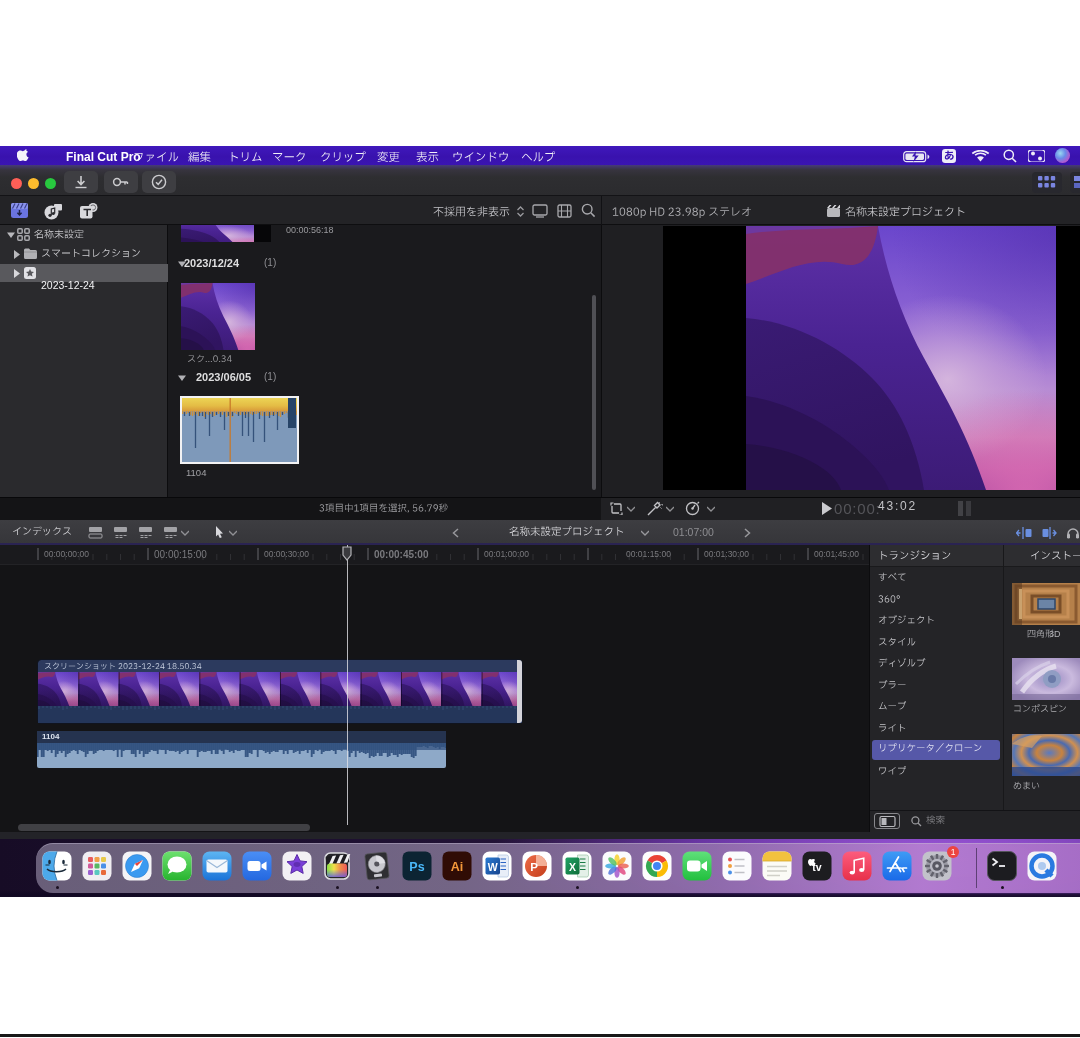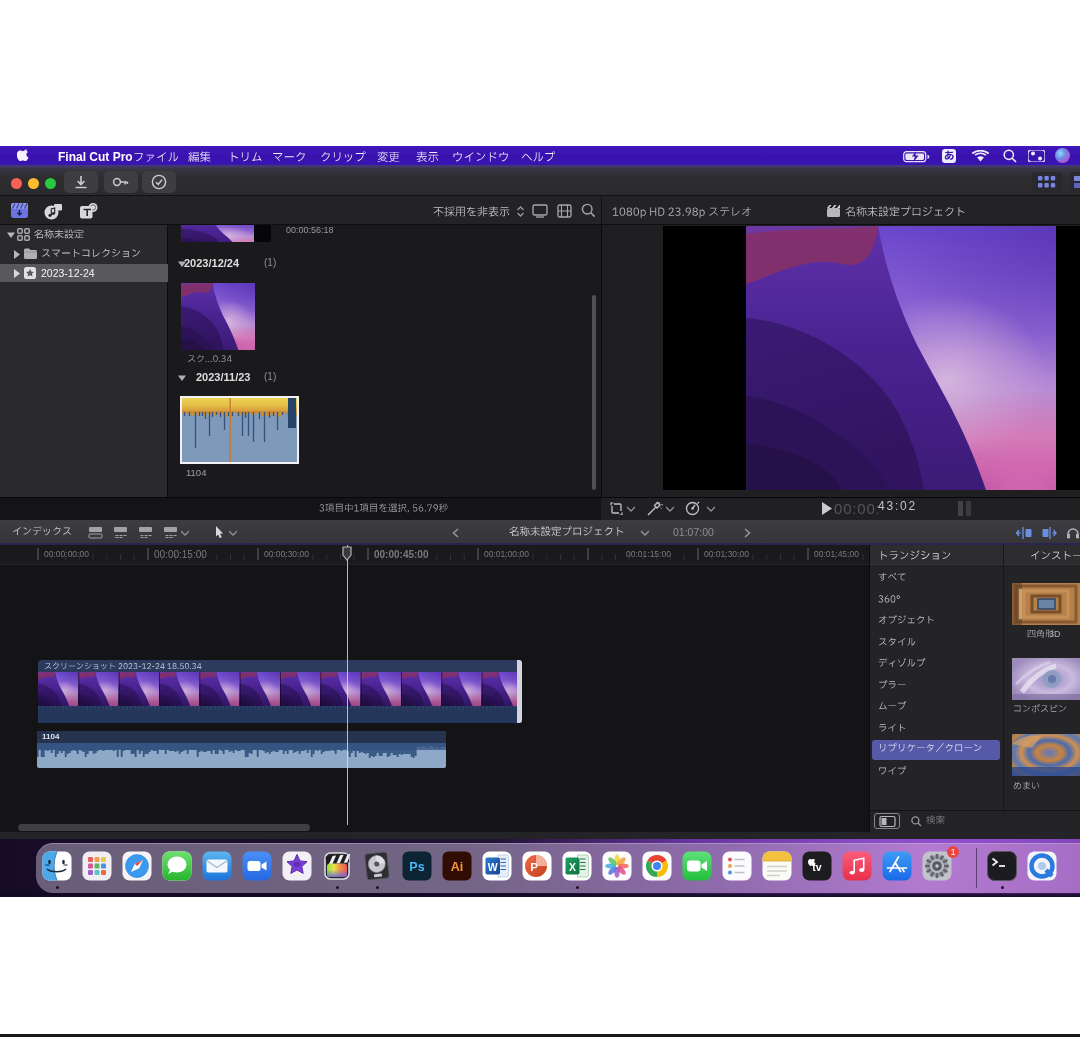--- a/index.html
+++ b/index.html
@@ -3,21 +3,21 @@
 *{margin:0;padding:0;box-sizing:border-box}
 html,body{width:1080px;height:1038px;background:#fff;font-family:"Liberation Sans",sans-serif;overflow:hidden;position:relative}
 .t{position:absolute;line-height:0}
 .lt{position:absolute;line-height:1;white-space:pre}
 .abs{position:absolute}
 </style></head><body>
 <div style="position:absolute;left:0;top:146px;width:1080px;height:19px;background:linear-gradient(180deg,#4018bc 0%,#3912ae 55%,#3a14b2 100%)"></div>
 <svg class="abs" style="left:17px;top:149px;" width="12" height="13" viewBox="0 0 12 13">
     <path fill="#f4f2fa" d="M8.4 1.1c.1.8-.2 1.5-.7 2.1-.5.6-1.3 1-2 1-.1-.8.3-1.6.7-2.1C6.9 1.5 7.8 1.1 8.4 1.1zM10.6 9.6c-.3.8-.5 1.1-.9 1.8-.6 1-1.5 2.2-2.6 2.2-1 0-1.2-.6-2.5-.6-1.3 0-1.6.6-2.5.6C1 13.6.2 12.5-.4 11.5c-1.7-2.6-1.9-5.6-.8-7.2.7-1.1 1.9-1.8 3-1.8 1.1 0 1.8.6 2.7.6.9 0 1.4-.6 2.7-.6 1 0 2 .5 2.7 1.5-2.4 1.3-2 4.6.7 5.6z" transform="translate(1.5,-.8) scale(.95)"></path>
   </svg>
-<div class="lt" style="left:34px;top:151px;font-size:12px;color:#ffffff;font-weight:700;letter-spacing:0;padding-left:24px;">Final Cut Pro</div>
+<div class="lt" style="left:42px;top:151px;font-size:12px;color:#ffffff;font-weight:700;letter-spacing:0;padding-left:24px;">Final Cut Pro</div>
 <div class="t" style="left:133.0px;top:150.5px"><svg width="46" height="13" viewBox="0 0 46 13">
       <path fill="#f2f0f8" d="M1.5 1.9H9.6Q9.5 4.2 8.9 5.8Q8.3 7.5 7.0 8.6Q5.7 9.7 3.6 10.2L3.2 9.4Q5.1 8.9 6.2 8.0Q7.4 7.1 8.0 5.8Q8.5 4.5 8.7 2.7H1.5Z M17.6 6.9Q18.5 6.5 19.2 5.9Q19.8 5.3 20.1 4.6H13.6V3.8H20.9V4.5Q20.6 5.4 19.9 6.2Q19.1 7.0 18.1 7.6ZM14.0 10.1Q15.0 9.8 15.5 9.3Q16.1 8.9 16.3 8.4Q16.6 7.8 16.6 7.0V5.5H17.3V7.0Q17.3 8.4 16.7 9.3Q16.0 10.2 14.4 10.8Z M33.0 1.8Q31.6 3.2 29.7 4.4V10.5H28.9V4.9Q26.9 6.2 24.5 7.0L24.1 6.2Q26.5 5.4 28.7 4.1Q30.8 2.8 32.4 1.2Z M45.2 5.6Q44.7 7.3 43.7 8.5Q42.7 9.7 41.4 10.2H40.7V1.2H41.5V9.3Q43.5 8.2 44.5 5.2ZM37.8 1.3H38.6V4.8Q38.6 6.8 38.0 8.1Q37.3 9.4 36.0 10.4L35.5 9.8Q36.7 8.9 37.2 7.8Q37.8 6.6 37.8 4.8Z"></path>
     </svg></div>
 <div class="t" style="left:188.0px;top:150.5px"><svg width="23" height="13" viewBox="0 0 23 13">
       <path fill="#f2f0f8" d="M2.9 6.2V11.0H2.2V6.2Q1.1 6.3 0.4 6.4L0.3 5.7Q1.0 5.7 1.3 5.7Q1.7 5.1 2.2 4.4Q1.4 3.4 0.5 2.6L0.9 2.1L1.4 2.6Q2.0 1.6 2.4 0.5L3.0 0.7Q2.4 2.0 1.8 3.0Q2.2 3.4 2.5 3.8Q3.1 2.8 3.6 1.7L4.2 2.0Q3.1 4.2 2.1 5.6Q3.0 5.6 3.7 5.5Q3.5 4.8 3.3 4.4L3.9 4.2Q4.3 5.2 4.7 6.5L4.1 6.7Q4.1 6.6 4.0 6.4Q4.0 6.2 3.9 6.0ZM4.4 1.5V0.9H11.0V1.5ZM10.6 4.9H5.6Q5.6 6.5 5.3 8.0Q5.1 9.5 4.5 10.6L4.0 10.1Q4.6 9.0 4.7 7.7Q4.9 6.4 4.9 4.5V2.5H10.6ZM9.9 4.3V3.1H5.6V4.3ZM5.7 11.0V5.9H10.8V10.2Q10.8 10.5 10.6 10.6Q10.5 10.8 10.2 10.8H9.5L9.4 10.2H10.2V8.4H9.2V10.7H8.6V8.4H7.7V10.7H7.2V8.4H6.2V11.0ZM7.2 7.9V6.5H6.2V7.9ZM7.7 6.5V7.9H8.6V6.5ZM9.2 7.9H10.2V6.5H9.2ZM3.9 7.0Q4.1 8.2 4.2 9.1L3.6 9.3Q3.5 8.0 3.3 7.2ZM0.4 10.0Q0.9 8.7 1.1 7.1L1.7 7.2Q1.5 9.1 1.0 10.4Z M17.9 8.0Q18.4 8.6 19.5 9.1Q20.6 9.5 22.5 10.0L22.3 10.7Q20.7 10.2 19.8 9.9Q18.9 9.5 18.4 9.1Q17.8 8.7 17.6 8.2H17.5V11.0H16.8V8.2H16.7Q16.5 8.7 16.0 9.1Q15.5 9.6 14.6 9.9Q13.7 10.2 12.2 10.7L12.0 10.0Q13.8 9.5 14.9 9.1Q15.9 8.6 16.4 8.0H12.2V7.4H16.8V6.5H13.4V3.3Q12.8 3.8 12.3 4.2L11.9 3.7Q12.9 2.9 13.5 2.1Q14.1 1.3 14.4 0.4L15.1 0.6Q14.9 1.1 14.7 1.5H17.5Q17.7 1.1 18.0 0.4L18.7 0.6Q18.4 1.2 18.2 1.5H21.9V2.1H18.1V3.0H21.6V3.5H18.1V4.4H21.6V5.0H18.1V5.9H22.0V6.5H17.5V7.4H22.3V8.0ZM14.3 2.1Q14.2 2.3 14.1 2.5V3.0H17.4V2.1ZM14.1 4.4H17.4V3.5H14.1ZM17.4 5.0H14.1V5.9H17.4Z"></path>
     </svg></div>
 <div class="t" style="left:228.0px;top:150.5px"><svg width="34" height="13" viewBox="0 0 34 13">
       <path fill="#f2f0f8" d="M9.6 7.4Q7.0 6.0 4.5 5.2V10.5H3.7V1.1H4.5V4.3Q7.3 5.3 10.0 6.6Z M15.4 9.5Q16.9 9.1 17.8 8.6Q18.7 8.1 19.1 7.2Q19.6 6.4 19.6 5.0V1.2H20.4V5.0Q20.4 6.6 19.9 7.6Q19.4 8.6 18.4 9.3Q17.4 9.9 15.7 10.3ZM14.7 6.6H13.9V1.3H14.7Z M32.8 10.1Q32.6 9.7 32.2 8.9Q28.8 9.4 24.1 9.7L24.1 8.9L25.2 8.8Q26.9 5.2 28.0 1.2L28.8 1.4Q27.6 5.5 26.2 8.8Q29.4 8.5 31.9 8.1Q31.1 6.4 30.2 5.0L30.9 4.6Q32.3 7.0 33.5 9.8Z"></path>
     </svg></div>
 <div class="t" style="left:272.0px;top:150.5px"><svg width="34" height="13" viewBox="0 0 34 13">
@@ -177,41 +177,41 @@
       <path fill="#d2d2d6" d="M8.6 8.8Q7.1 7.3 5.5 6.2Q4.8 7.0 3.7 7.7Q2.7 8.3 1.5 8.8L1.1 8.1Q3.5 7.2 5.0 5.7Q6.5 4.2 6.9 2.3H1.9V1.6H7.7Q7.7 2.0 7.6 2.6Q7.2 4.2 6.0 5.7Q7.6 6.8 9.0 8.2Z M11.0 1.8H18.9V2.5Q18.3 3.6 17.3 4.6Q16.4 5.6 15.2 6.4Q16.1 7.3 16.8 8.2L16.3 8.7Q14.5 6.6 12.5 4.9L13.0 4.4Q13.9 5.2 14.6 5.9Q15.7 5.2 16.6 4.3Q17.5 3.4 18.0 2.5H11.0Z M29.0 5.4H21.0V4.6H29.0Z M38.3 6.4Q36.0 5.2 33.9 4.5V9.1H33.2V1.0H33.9V3.7Q36.4 4.6 38.7 5.8Z M48.3 8.8H47.5V8.0H41.4V7.3H47.5V2.5H41.5V1.8H48.3Z M52.2 8.8V1.2H52.9V8.1Q54.6 7.8 56.0 6.8Q57.4 5.9 58.3 4.2L58.8 4.6Q57.9 6.4 56.4 7.5Q54.8 8.5 52.9 8.8Z M68.6 2.2Q68.4 4.8 66.9 6.5Q65.3 8.3 62.7 9.1L62.4 8.4Q64.7 7.7 66.1 6.3Q67.4 4.9 67.8 2.9H63.9Q63.5 3.5 62.9 4.1Q62.4 4.6 61.6 5.2L61.2 4.7Q62.3 3.9 63.0 2.9Q63.8 2.0 64.3 0.8L65.0 1.0Q64.7 1.7 64.3 2.2Z M75.0 2.9Q74.3 2.5 73.5 2.2Q72.7 1.8 72.0 1.6L72.2 1.0Q72.9 1.2 73.7 1.5Q74.5 1.9 75.3 2.2ZM71.6 8.1Q73.4 7.9 74.6 7.2Q75.9 6.6 76.8 5.5Q77.8 4.5 78.5 2.8L79.1 3.3Q78.0 5.7 76.3 7.1Q74.5 8.4 71.8 8.8ZM74.2 5.4Q73.4 5.0 72.6 4.7Q71.8 4.4 71.2 4.2L71.4 3.5Q72.1 3.7 72.9 4.1Q73.7 4.4 74.5 4.7Z M87.0 8.7H82.0V8.1H87.0V6.2H82.2V5.5H87.0V3.7H82.1V3.1H87.7V9.3H87.0Z M94.6 3.7Q93.1 2.7 91.5 2.0L91.8 1.3Q93.5 2.1 95.0 3.1ZM91.6 7.9Q93.4 7.6 94.6 7.0Q95.8 6.3 96.7 5.3Q97.6 4.2 98.3 2.6L98.9 3.0Q97.9 5.5 96.2 6.8Q94.5 8.1 91.8 8.7Z"></path>
     </svg></div>
 <div style="position:absolute;left:0;top:264px;width:168px;height:18px;background:#59595d"></div>
 <svg class="abs" style="left:13px;top:268.5px;" width="7" height="9" viewBox="0 0 7 9">
     <path d="M1 0l6 4.5L1 9z" fill="#d8d8dc"></path>
   </svg>
 <svg class="abs" style="left:24px;top:267px;" width="12" height="12" viewBox="0 0 12 12">
     <rect x="0" y="0" width="12" height="12" rx="2.5" fill="#e2e2e6"></rect>
     <path d="M6 2l1.2 2.6 2.8.3-2.1 1.9.6 2.8L6 8.2 3.5 9.6l.6-2.8L2 4.9l2.8-.3z" fill="#59595d"></path>
   </svg>
-<div class="lt" style="left:41px;top:268px;font-size:10.5px;color:#f2f2f4;font-weight:400;letter-spacing:0;">2023-12-24</div>
+<div class="lt" style="left:41px;top:280px;font-size:10.5px;color:#f2f2f4;font-weight:400;letter-spacing:0;">2023-12-24</div>
 <svg class="abs" style="left:181px;top:225px" width="73" height="17" viewBox="0 60 310 150" preserveAspectRatio="none">
     <use href="#wallg"></use>
   </svg>
 <div style="position:absolute;left:254px;top:225px;width:17px;height:17px;background:#060608"></div>
 <div class="lt" style="left:286px;top:226px;font-size:9px;color:#9a9a9e;font-weight:400;letter-spacing:0;">00:00:56:18</div>
 <svg class="abs" style="left:178px;top:260px;" width="8" height="8" viewBox="0 0 8 8">
     <path d="M0 1.5h8L4 7z" fill="#b0b0b4"></path>
   </svg>
 <div class="lt" style="left:184px;top:258px;font-size:11px;color:#dededf;font-weight:700;letter-spacing:0;">2023/12/24</div>
 <div class="lt" style="left:264px;top:258px;font-size:10px;color:#909094;font-weight:400;letter-spacing:0;">(1)</div>
 <svg class="abs" style="left:181px;top:283px" width="74" height="67" viewBox="0 0 310 264" preserveAspectRatio="none">
     <use href="#wallg"></use>
   </svg>
 <div class="t" style="left:187.0px;top:354.0px"><svg width="45" height="10" viewBox="0 0 45 10">
       <path fill="#a0a0a4" d="M7.7 7.9Q6.4 6.5 5.0 5.6Q4.3 6.3 3.3 6.9Q2.4 7.5 1.3 7.9L1.0 7.3Q3.1 6.5 4.5 5.1Q5.8 3.8 6.2 2.1H1.7V1.4H6.9Q6.9 1.8 6.8 2.3Q6.5 3.8 5.4 5.1Q6.8 6.1 8.1 7.4Z M16.7 2.0Q16.6 4.3 15.2 5.9Q13.8 7.5 11.5 8.2L11.2 7.6Q13.3 7.0 14.5 5.7Q15.7 4.4 16.0 2.6H12.5Q12.1 3.2 11.6 3.7Q11.1 4.2 10.5 4.7L10.1 4.2Q11.0 3.5 11.7 2.6Q12.4 1.8 12.8 0.7L13.5 0.9Q13.2 1.5 12.9 2.0Z M18.7 7.5V7.4Q18.7 7.2 18.9 7.0Q19.0 6.9 19.3 6.9Q19.5 6.9 19.7 7.0Q19.8 7.2 19.8 7.4V7.5Q19.8 7.8 19.7 7.9Q19.5 8.0 19.3 8.0Q19.0 8.0 18.9 7.9Q18.7 7.8 18.7 7.5Z M21.3 7.5V7.4Q21.3 7.2 21.4 7.0Q21.6 6.9 21.8 6.9Q22.1 6.9 22.2 7.0Q22.4 7.2 22.4 7.4V7.5Q22.4 7.8 22.2 7.9Q22.1 8.0 21.8 8.0Q21.6 8.0 21.4 7.9Q21.3 7.8 21.3 7.5Z M23.8 7.5V7.4Q23.8 7.2 24.0 7.0Q24.1 6.9 24.4 6.9Q24.7 6.9 24.8 7.0Q24.9 7.2 24.9 7.4V7.5Q24.9 7.8 24.8 7.9Q24.7 8.0 24.4 8.0Q24.1 8.0 24.0 7.9Q23.8 7.8 23.8 7.5Z M26.2 4.6Q26.2 1.2 28.5 1.2Q30.8 1.2 30.8 4.6Q30.8 8.0 28.5 8.0Q26.2 8.0 26.2 4.6ZM30.0 5.1V4.1Q30.0 3.1 29.6 2.5Q29.3 1.9 28.5 1.9Q27.8 1.9 27.4 2.5Q27.0 3.1 27.0 4.1V5.1Q27.0 6.2 27.4 6.8Q27.8 7.4 28.5 7.4Q29.3 7.4 29.6 6.8Q30.0 6.2 30.0 5.1Z M32.1 7.5V7.4Q32.1 7.2 32.2 7.0Q32.3 6.9 32.6 6.9Q32.9 6.9 33.0 7.0Q33.2 7.2 33.2 7.4V7.5Q33.2 7.8 33.0 7.9Q32.9 8.0 32.6 8.0Q32.3 8.0 32.2 7.9Q32.1 7.8 32.1 7.5Z M36.4 4.1Q37.0 4.1 37.4 3.8Q37.7 3.5 37.7 3.0V3.0Q37.7 2.4 37.4 2.2Q37.1 1.9 36.5 1.9Q36.0 1.9 35.7 2.1Q35.4 2.3 35.2 2.7L34.6 2.3Q35.2 1.2 36.5 1.2Q37.1 1.2 37.6 1.4Q38.0 1.6 38.3 2.0Q38.5 2.4 38.5 2.9Q38.5 3.5 38.2 3.9Q37.8 4.3 37.3 4.4V4.5Q37.9 4.6 38.3 5.0Q38.7 5.4 38.7 6.1Q38.7 6.7 38.4 7.1Q38.1 7.6 37.6 7.8Q37.1 8.0 36.4 8.0Q35.7 8.0 35.2 7.7Q34.7 7.4 34.3 6.9L34.9 6.5Q35.2 6.9 35.5 7.1Q35.9 7.4 36.4 7.4Q37.1 7.4 37.5 7.0Q37.9 6.7 37.9 6.1V6.0Q37.9 5.4 37.5 5.1Q37.1 4.8 36.4 4.8H35.6V4.1Z M43.8 6.6V7.9H43.1V6.6H39.9V5.9L42.7 1.3H43.8V6.0H44.8V6.6ZM43.1 1.9H43.1L40.6 6.0H43.1Z"></path>
     </svg></div>
 <svg class="abs" style="left:178px;top:374px;" width="8" height="8" viewBox="0 0 8 8">
     <path d="M0 1.5h8L4 7z" fill="#b0b0b4"></path>
   </svg>
-<div class="lt" style="left:196px;top:372px;font-size:11px;color:#dededf;font-weight:700;letter-spacing:0;">2023/11/23</div>
+<div class="lt" style="left:196px;top:372px;font-size:11px;color:#dededf;font-weight:700;letter-spacing:0;">2023/06/05</div>
 <div class="lt" style="left:264px;top:372px;font-size:10px;color:#909094;font-weight:400;letter-spacing:0;">(1)</div>
 <svg class="abs" style="left:182px;top:398px;outline:2px solid #f2f2f4;outline-offset:0px" width="115" height="64" viewBox="0 0 115 64">
     <rect x="0" y="0" width="115" height="64" fill="#7e99ba"></rect>
     <rect x="0" y="0" width="115" height="13" fill="url(#ythu)"></rect>
     <defs>
       <linearGradient id="ythu" x1="0" y1="0" x2="0" y2="1">
         <stop offset="0" stop-color="#ecd455"></stop>
         <stop offset="0.6" stop-color="#e4bc45"></stop>
         <stop offset="1" stop-color="#d89a3a"></stop>
       </linearGradient>

